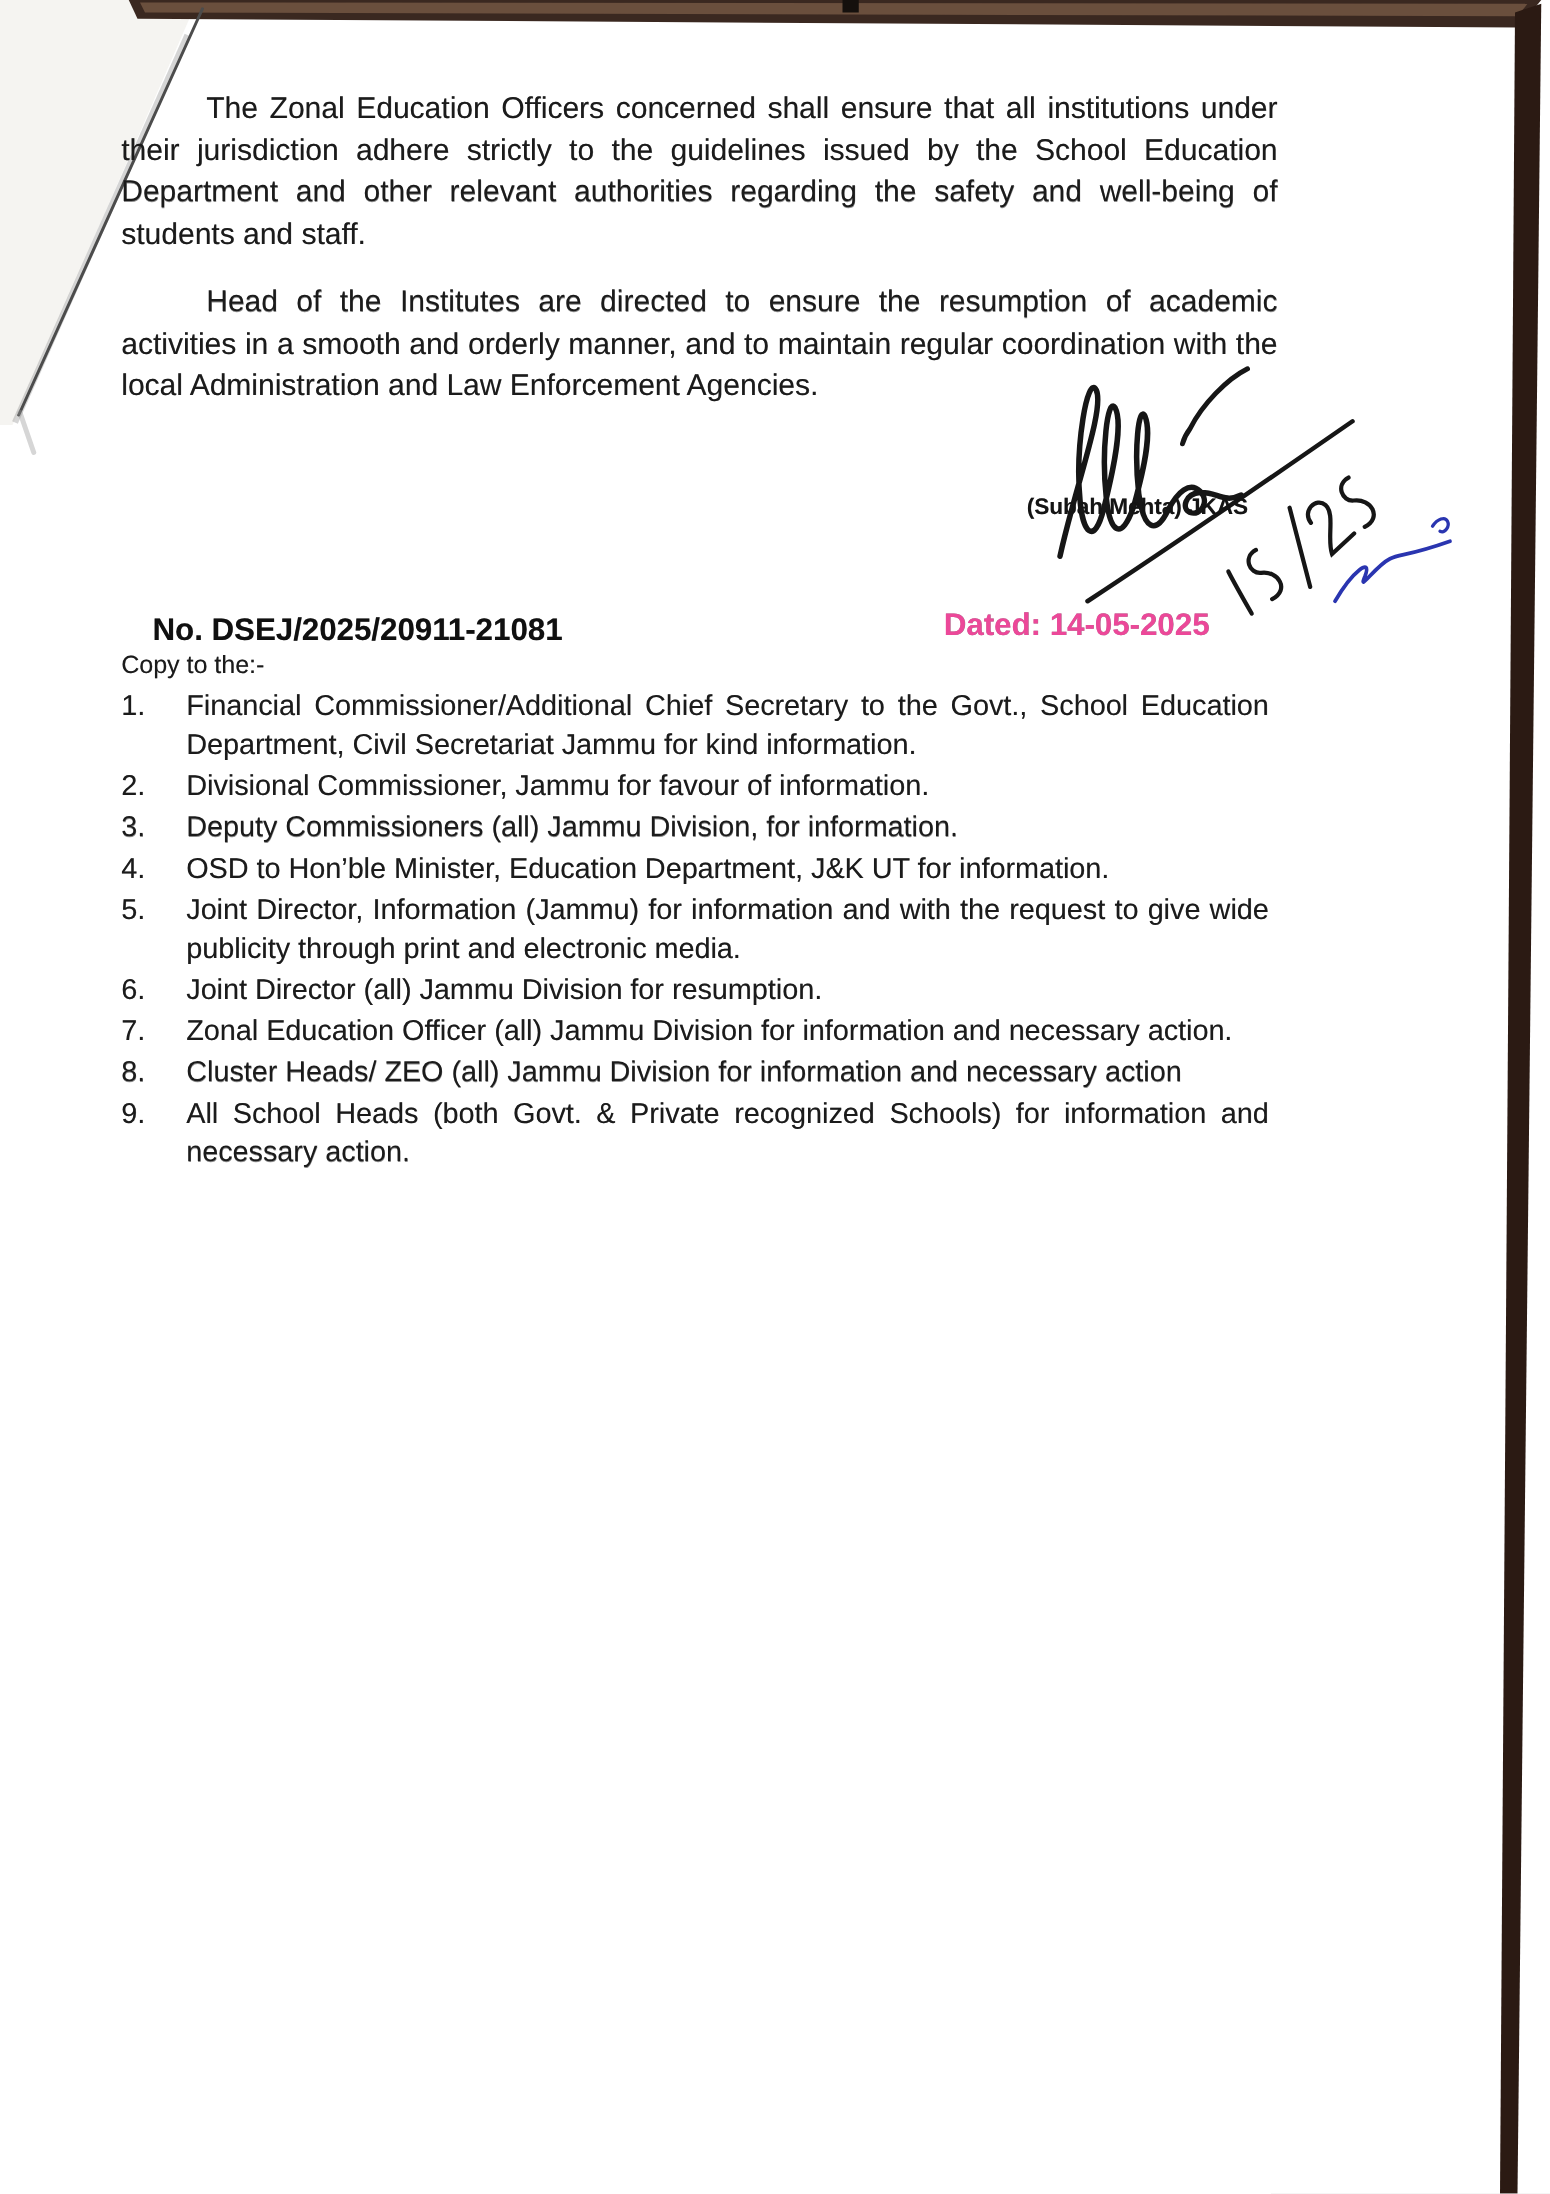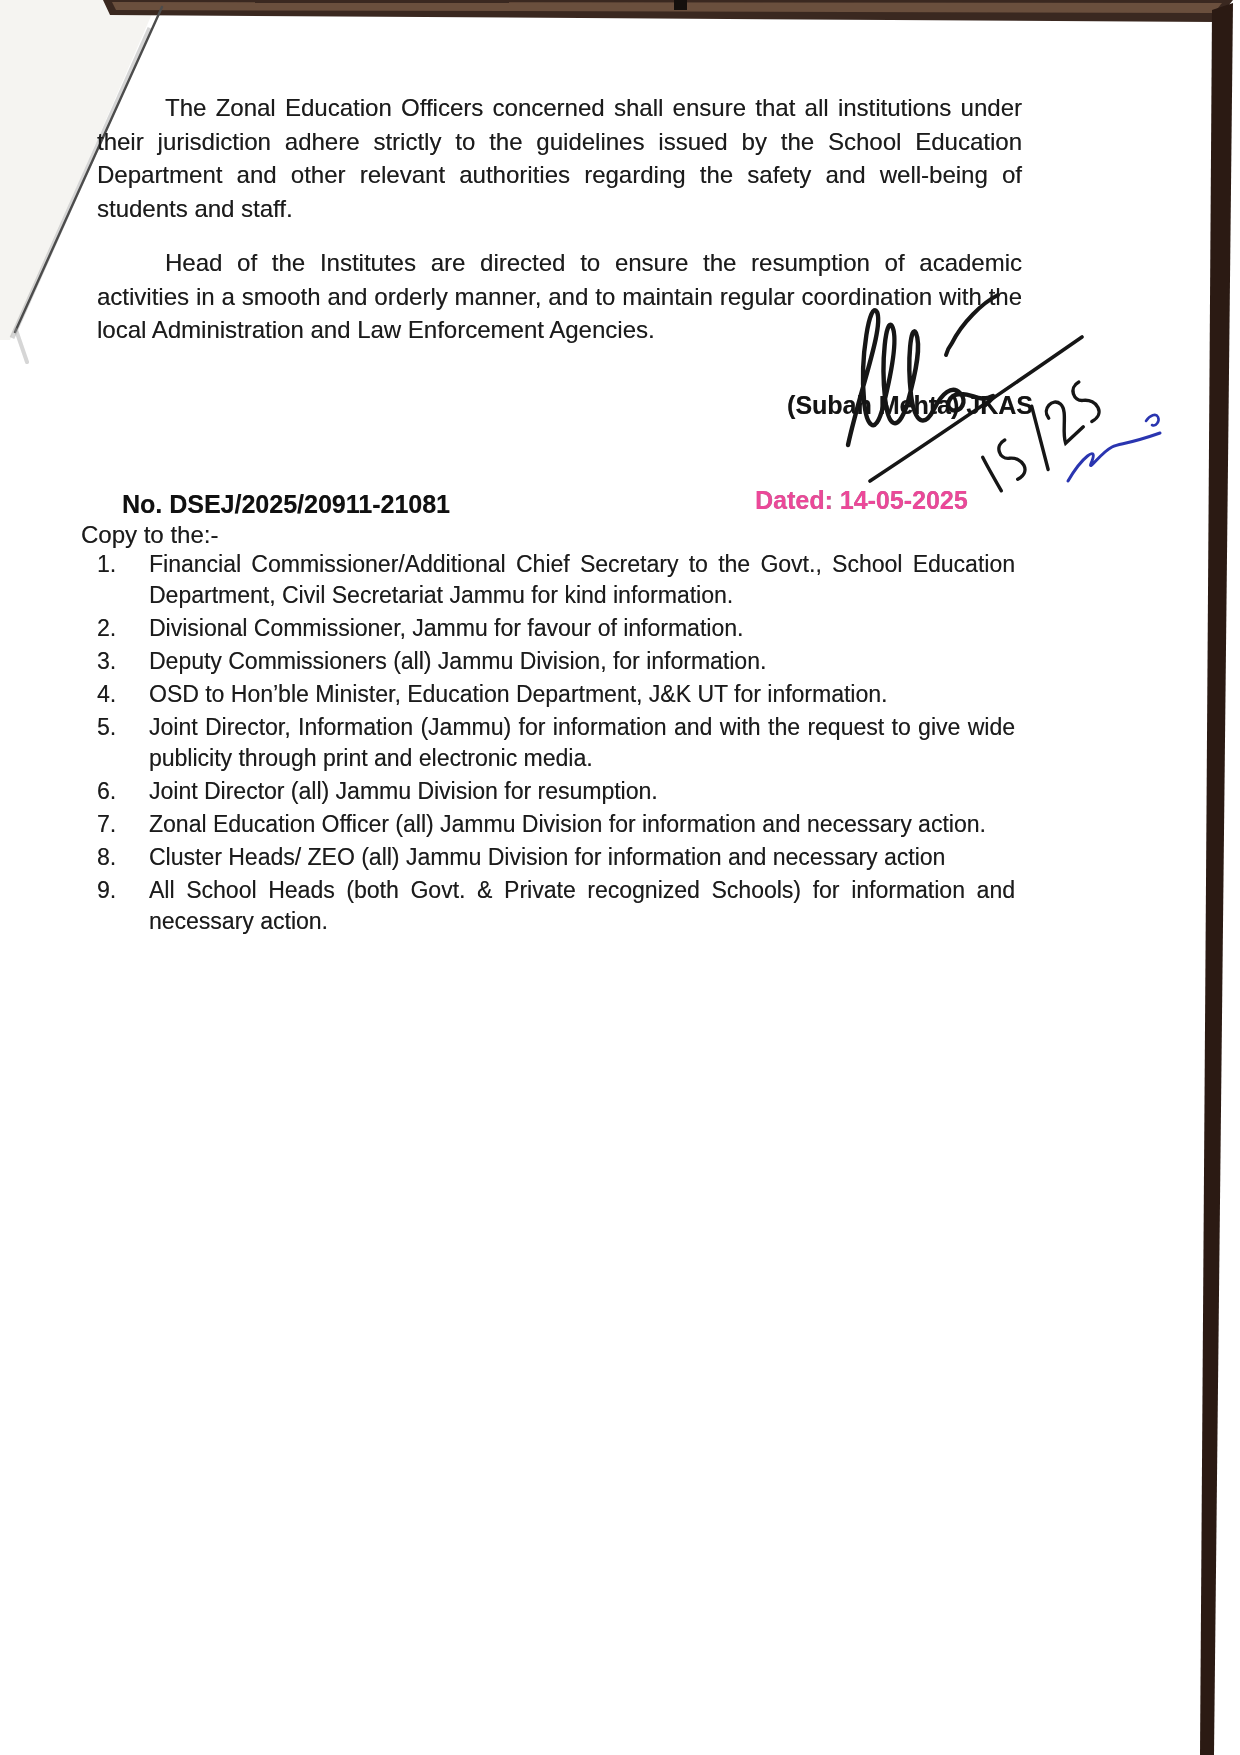--- a/index.html
+++ b/index.html
@@ -5,33 +5,33 @@
   html,body{margin:0;padding:0;background:#e8e8e8;}
   .page{
     position:relative;width:1240px;height:1755px;background:#ffffff;
     overflow:hidden;font-family:"Liberation Sans",sans-serif;color:#1b1b1b;
     -webkit-font-smoothing:antialiased;
   }
   .scan-overlay{position:absolute;inset:0;width:1240px;height:1755px;pointer-events:none;}
   .txt{text-shadow:0.2px 0.2px 0.4px rgba(25,25,25,.5);}
   .body-text{
     position:absolute;left:97px;top:70px;width:925px;
-    font-size:24px;line-height:33.5px;text-align:justify;margin-top:21px;
+    font-size:24px;line-height:33.5px;text-align:justify;
   }
   .body-text p{margin:0;text-indent:68px;}
   .body-text p + p{margin-top:21px;}
   .sig-block{
     position:absolute;left:765px;top:390px;width:290px;
-    font-size:25px;font-weight:bold;line-height:31px;text-align:center;color:#141414;
+    font-size:18px;font-weight:bold;line-height:31px;text-align:center;color:#141414;
   }
   .sig-title{transform:translateX(42px);}
   .ref-row{position:absolute;left:97px;top:486px;width:925px;height:34px;margin-left:25px;}
   .ref-no{position:absolute;left:0;top:4px;font-size:25px;font-weight:bold;color:#101010;}
   .ref-date{position:absolute;left:633px;top:0;font-size:25px;font-weight:bold;color:#ec4899;}
-  .copy-heading{position:absolute;left:81px;top:521px;font-size:24px;}
+  .copy-heading{position:absolute;left:97px;top:521px;font-size:20px;}
   .copy-list{position:absolute;left:97px;top:549px;width:918px;font-size:23px;line-height:31px;}
   .copy-item{display:flex;margin-bottom:2px;}
   .copy-item .num{width:52px;flex:0 0 52px;}
   .copy-item .itxt{flex:1;text-align:justify;}
   .sig-art{position:absolute;left:830px;top:295px;width:410px;height:205px;overflow:visible;}
 </style>
 </head>
 <body>
 
 <div class="page">

